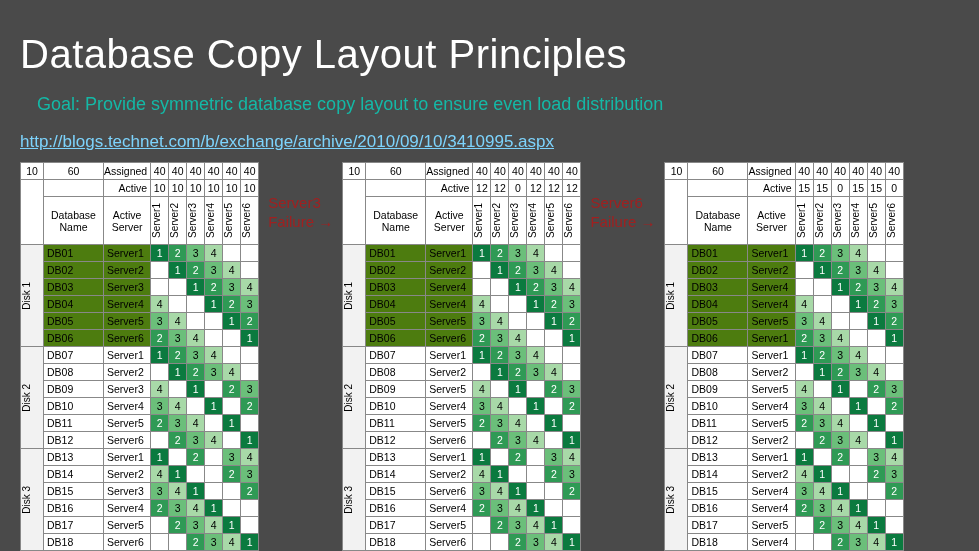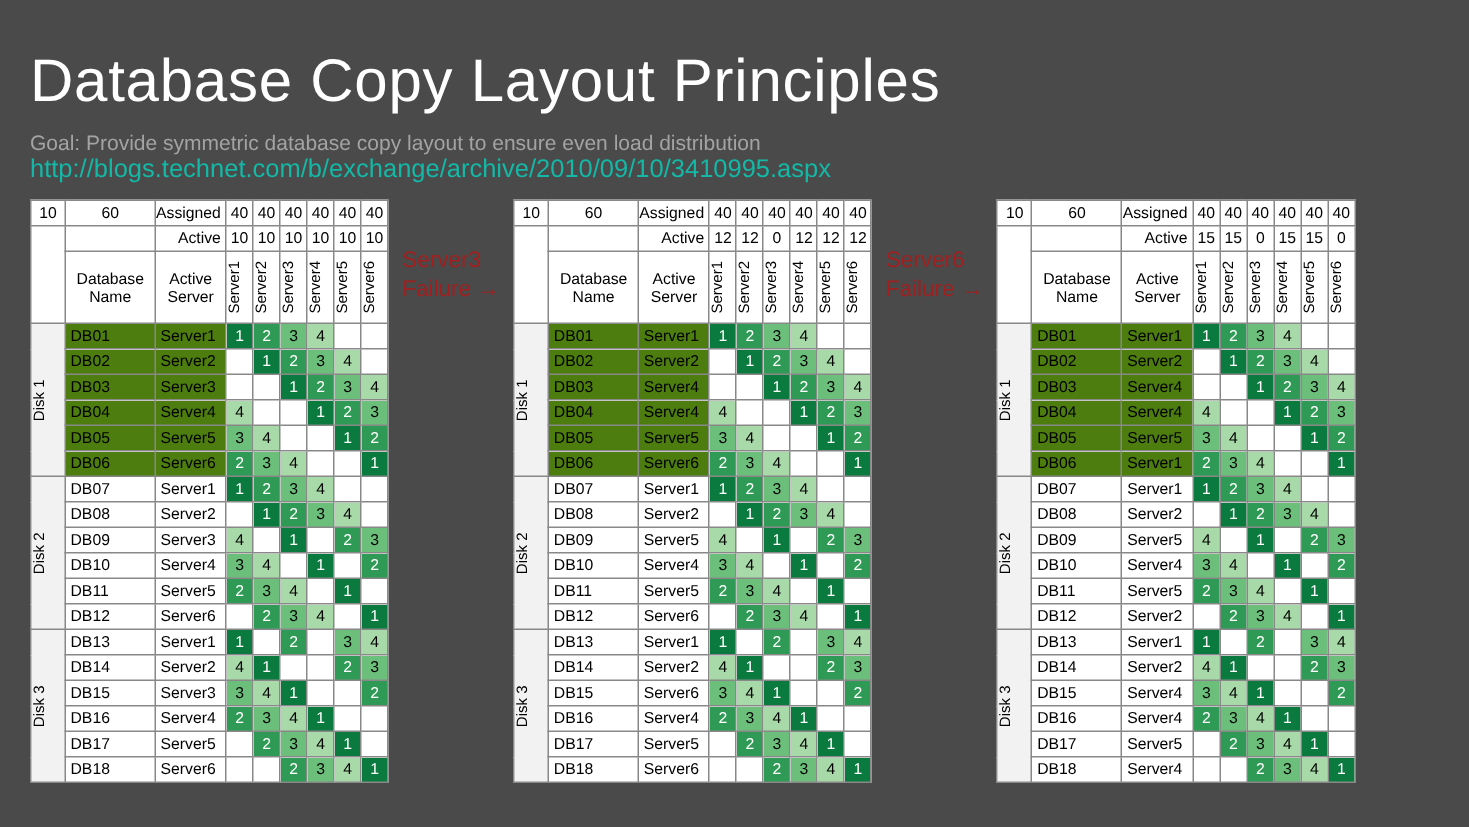--- a/index.html
+++ b/index.html
@@ -1,19 +1,19 @@
 <!DOCTYPE html>
 <html><head>
 <meta charset="utf-8">
 <style>
 html,body{margin:0;padding:0;background:#4a4a4a;font-family:"Segoe UI",Arial,sans-serif;color:#fff;width:979px;height:551px;overflow:hidden}
 .slide{padding:32px 20px 10px 20px;box-sizing:border-box}
 h1{font-size:40px;font-weight:300;margin:0 0 10px 0;color:#fff;letter-spacing:0.5px}
-.goal{font-size:14px;color:#a3a3a3;margin:0}
-.link{font-size:17px;color:#14b8a6;display:inline-block;margin-bottom:6px}
+.goal{font-size:18px;color:#14b8a6;margin:17px}
+.link{font-size:17px;color:#7dd3fc;text-decoration:underline;display:inline-block;margin-bottom:6px}
 .panels{display:flex;gap:6px;align-items:flex-start;margin-top:4px}
 .panel{display:flex;align-items:flex-end}
 .fail{font-size:15px;color:#a02020;line-height:1.25;margin:32px 3px 0 3px;white-space:nowrap}
 table{border-collapse:collapse;background:#fff;font-size:10.5px;color:#000;table-layout:fixed}
 td{border:1px solid #888;text-align:center;padding:0;height:17px;box-sizing:border-box;overflow:hidden}
 
 .c-corner{width:18px}.c-name{width:60px}.c-srv{width:46px}.c-s{width:18px}
 .vtxt{writing-mode:vertical-rl;transform:rotate(180deg);font-size:10px;padding:2px 0}
 .hdr{font-weight:400;background:#fff}
 .lab-left{text-align:left;padding-left:3px}

